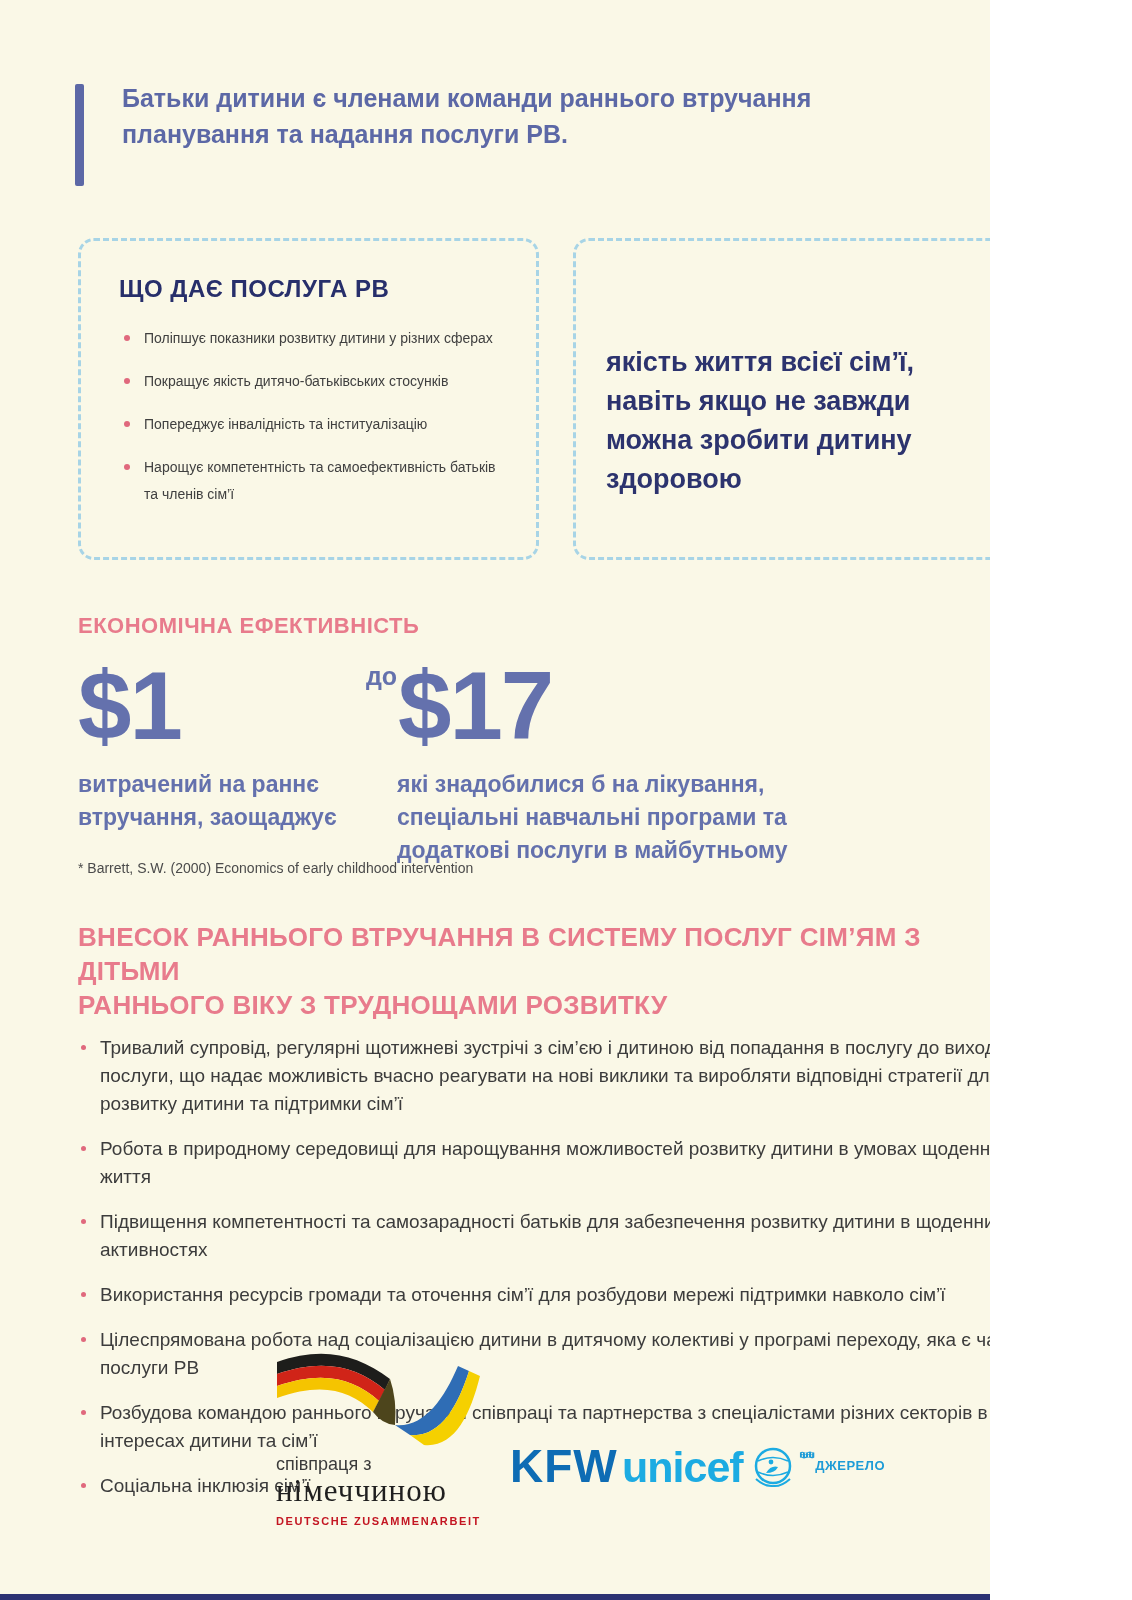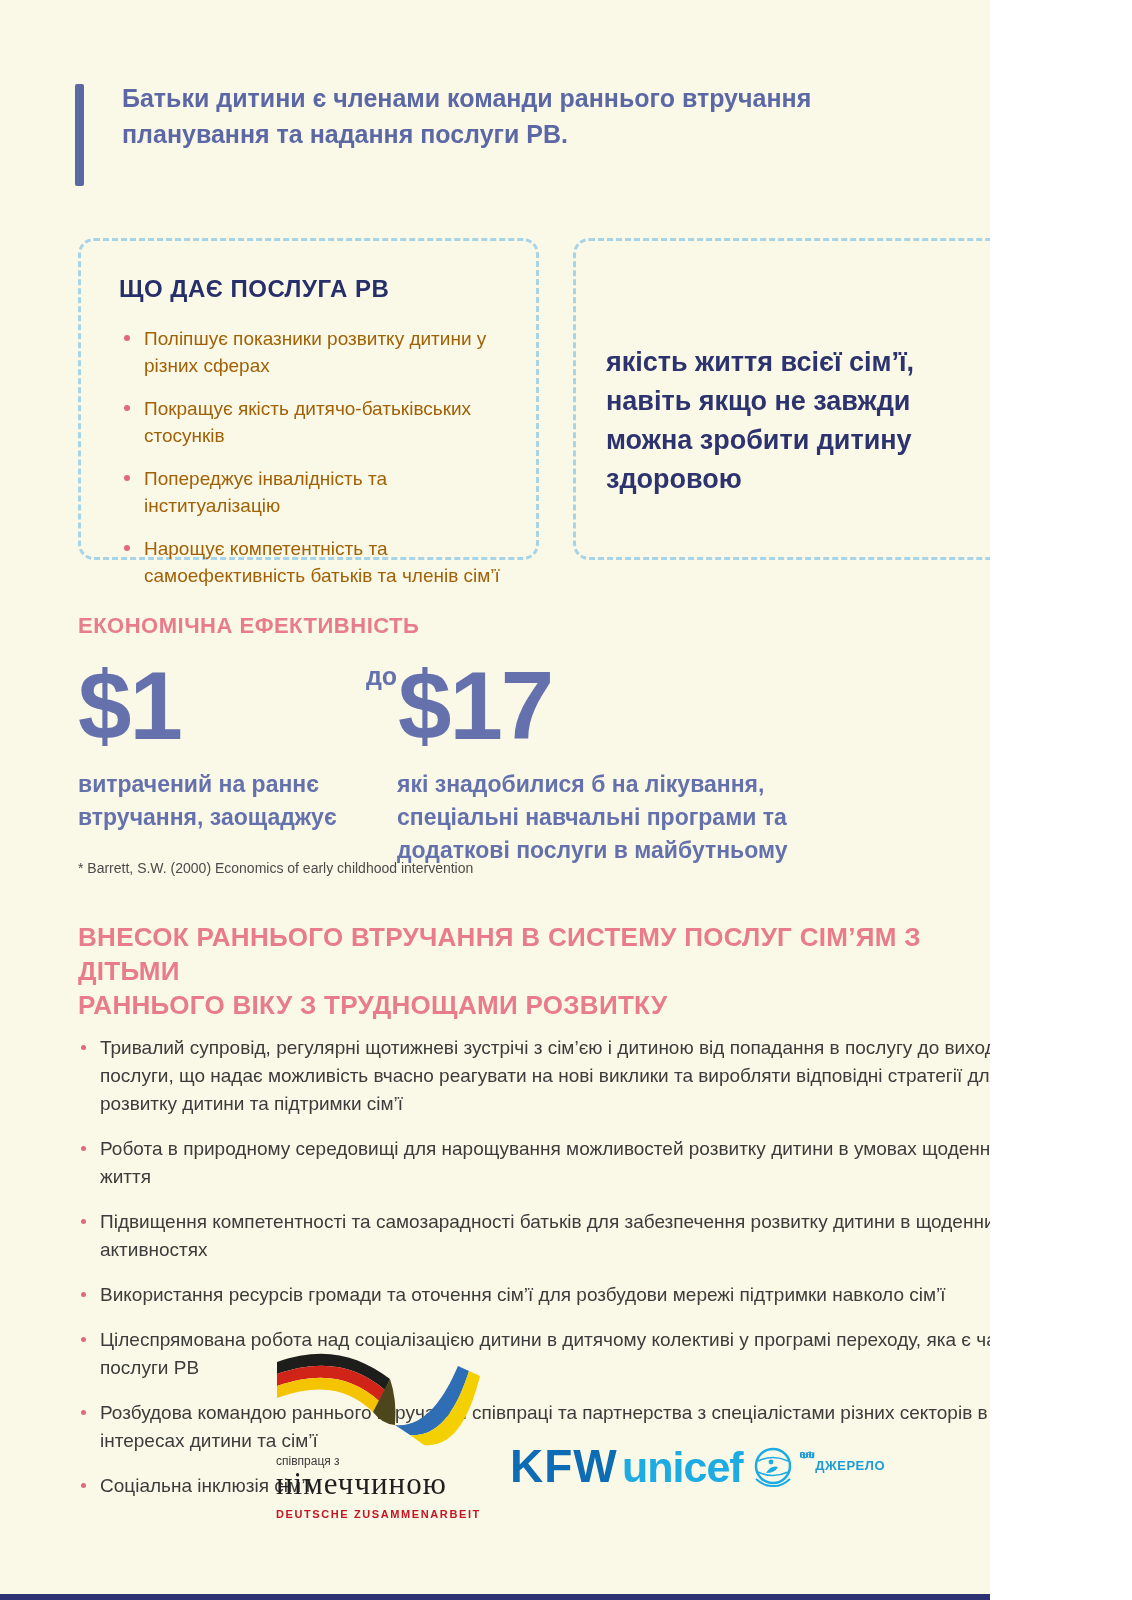--- a/index.html
+++ b/index.html
@@ -12,42 +12,42 @@
   }
   
   .quote-block{position:absolute;left:75px;top:84px;display:flex;}
   .quote-bar{width:9px;height:102px;background:#5c68a6;border-radius:2px;flex:0 0 auto;}
   .quote-text{margin-left:38px;color:#5c68a6;font-weight:700;font-size:25px;line-height:36px;margin-top:-4px;}
   
   .dash-box{position:absolute;top:238px;height:322px;border:3px dashed #a7d4e6;border-radius:16px;box-sizing:border-box;}
   .box-left{left:78px;width:461px;padding:34px 26px 0 38px;}
   .box-right{left:573px;width:461px;padding:102px 30px 0 30px;}
   .box-title{color:#272f6b;font-weight:800;font-size:24px;letter-spacing:.5px;margin:0 0 22px 0;}
-  .benefit-item{position:relative;padding-left:25px;margin-bottom:16px;color:#a16207;font-size:19px;line-height:27px;max-width:372px;}
+  .benefit-item{position:relative;padding-left:25px;margin-bottom:16px;color:#404040;font-size:14px;line-height:27px;max-width:372px;}
   .benefit-item .dot{position:absolute;left:5px;top:10px;width:6px;height:6px;border-radius:50%;background:#e0697d;}
   .quality-text{color:#2c336e;font-weight:800;font-size:27px;line-height:39px;}
   
   .econ-heading{position:absolute;left:78px;top:613px;color:#e87b8c;font-weight:800;font-size:22px;letter-spacing:.5px;}
   .amounts{position:absolute;left:78px;top:648px;height:120px;}
   .amount{font-weight:800;font-size:96px;color:#6471ad;letter-spacing:-2px;line-height:1;}
   .amount-1{position:absolute;left:0;top:10px;}
   .to-label{position:absolute;left:288px;top:14px;font-weight:800;font-size:25px;color:#6471ad;}
   .amount-17{position:absolute;left:320px;top:10px;}
   .caption{position:absolute;top:768px;color:#6471ad;font-weight:700;font-size:23px;line-height:33px;}
   .caption-left{left:78px;width:270px;}
   .caption-right{left:397px;width:430px;}
   .footnote{position:absolute;left:78px;top:860px;color:#4b4b4b;font-size:14px;}
   
   .contrib-heading{position:absolute;left:78px;top:920px;color:#e87b8c;font-weight:800;font-size:26px;line-height:34px;letter-spacing:.3px;}
   .contrib-list{position:absolute;left:78px;top:1034px;width:985px;}
   .contrib-item{position:relative;padding-left:22px;margin-bottom:17px;color:#3c3c3c;font-size:19px;line-height:28px;}
   .contrib-item .dot{position:absolute;left:3px;top:11px;width:5px;height:5px;border-radius:50%;background:#e0697d;}
   
   .coop-logo{position:absolute;left:262px;top:1346px;width:248px;}
-  .coop-line1{margin:0 0 0 14px;color:#3b3b3b;font-size:12px;font-weight:500;}
+  .coop-line1{margin:0 0 0 14px;color:#3b3b3b;font-size:18px;font-weight:500;}
   .coop-line2{margin:0 0 0 14px;color:#1f1f1f;font-family:"Liberation Serif",serif;font-size:31px;letter-spacing:1px;line-height:1.05;}
   .coop-line3{margin:7px 0 0 14px;color:#c31622;font-size:11px;font-weight:700;letter-spacing:1.6px;}
   .kfw-logo{position:absolute;left:510px;top:1443px;color:#0e6cb4;font-weight:800;font-size:46px;letter-spacing:1px;line-height:1;}
   .unicef-logo{position:absolute;left:622px;top:1445px;display:flex;align-items:flex-end;}
   .unicef-word{color:#1cabe2;font-weight:600;font-size:43px;letter-spacing:-1px;line-height:1;}
   .unicef-emblem{margin-left:8px;}
   .dzherelo-logo{position:absolute;left:799px;top:1437px;width:86px;display:flex;flex-direction:row;align-items:flex-end;}
   .dzherelo-label{margin-top:2px;color:#1e9cd7;font-weight:800;font-size:13px;letter-spacing:.5px;}
   .bottom-bar{position:absolute;left:0;right:0;bottom:0;height:6px;background:#2c3272;}
 </style>

